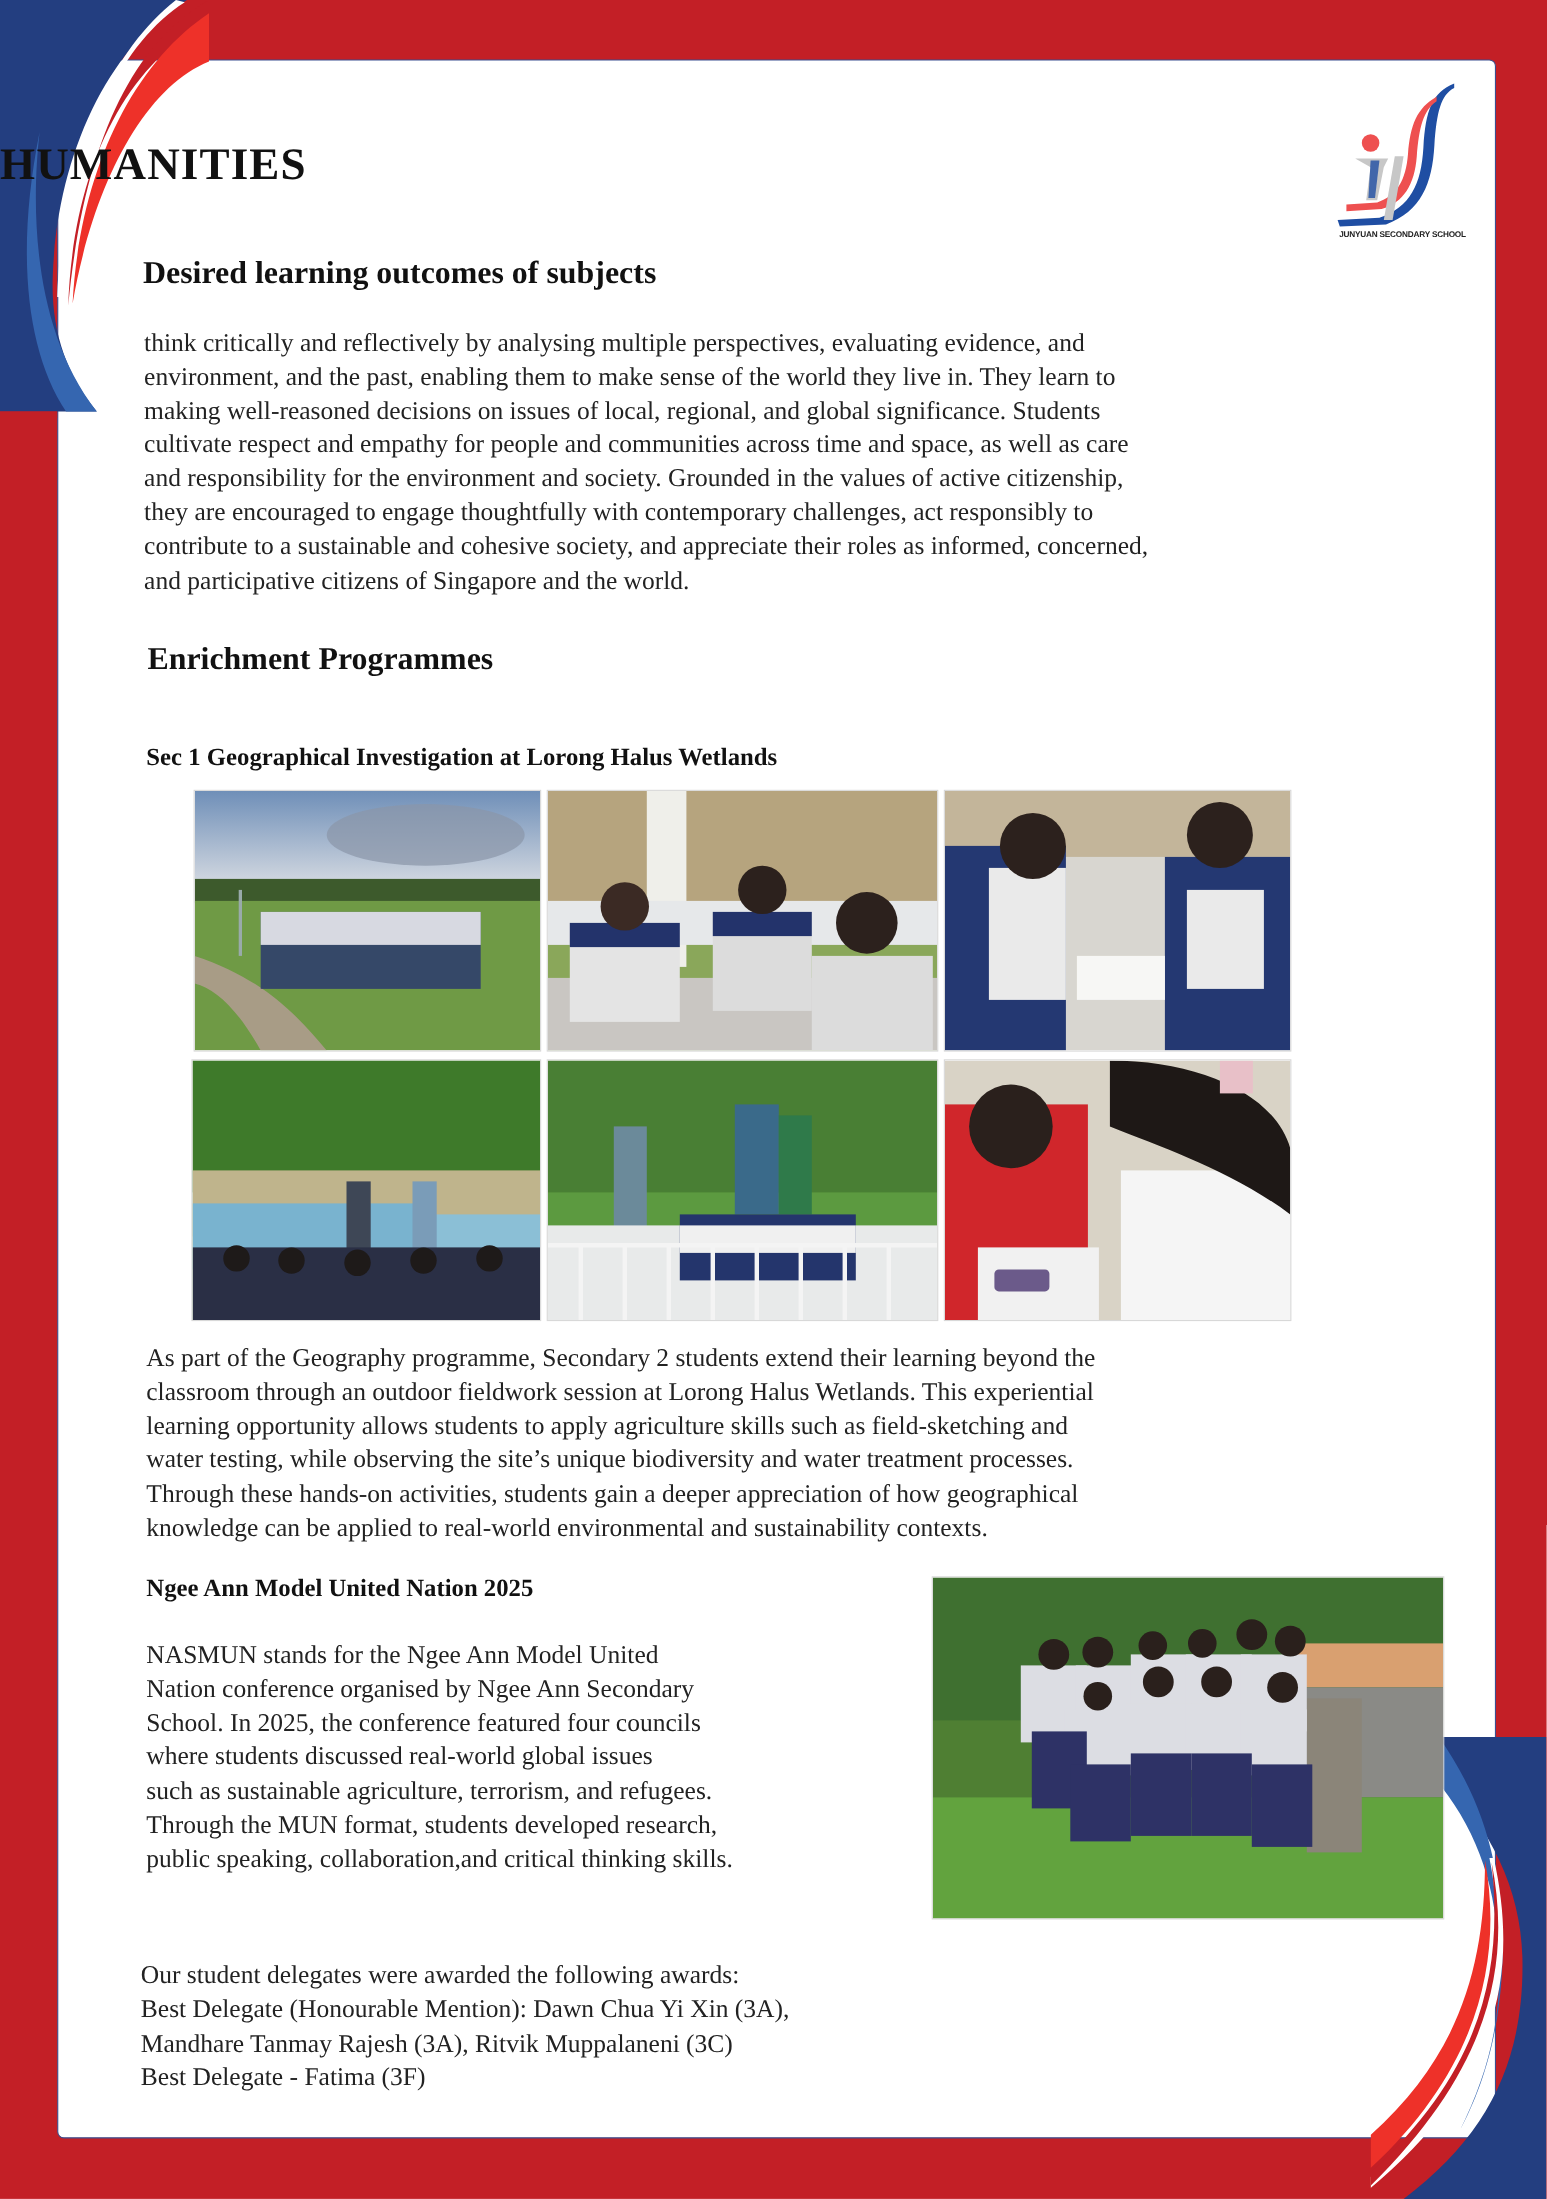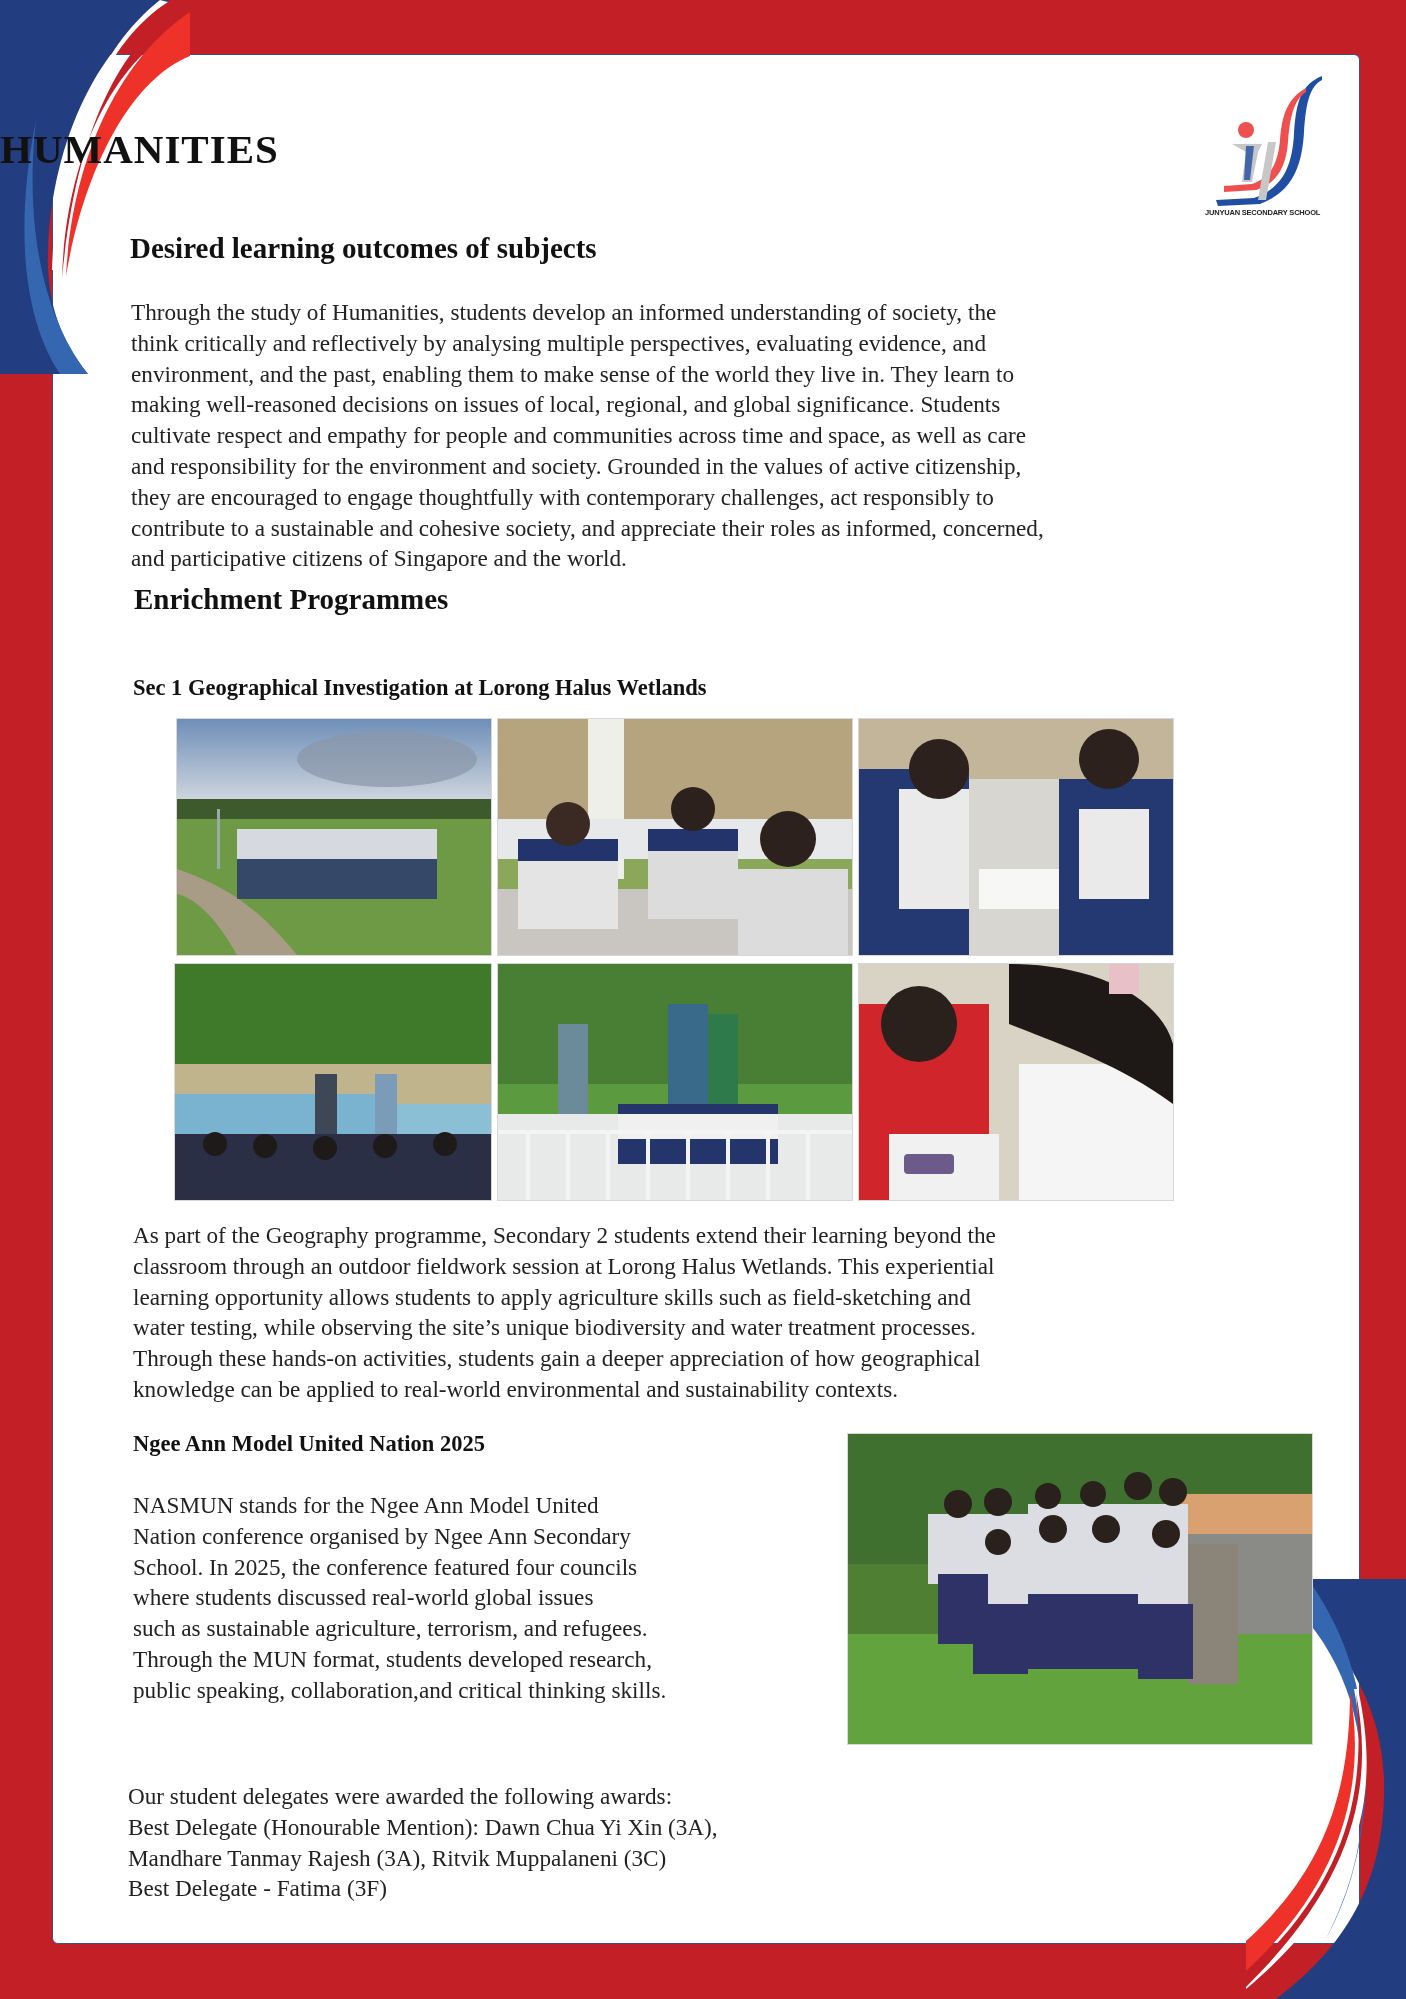--- a/index.html
+++ b/index.html
@@ -16,21 +16,21 @@
   .deco-tl { left: 0; top: 0; width: 200px; height: 380px; }
   .deco-br { right: 0; bottom: 0; width: 160px; height: 420px; }
 
   .title {
     position: absolute; left: 0; width: 1340px; top: 125px; text-align: left;
     font-family: "Liberation Serif", serif; font-weight: bold; font-size: 41px;
     letter-spacing: 1px; color: #111;
   }
   .logo { position: absolute; left: 1210px; top: 72px; width: 130px; height: 150px; }
   .logo-caption {
-    position: absolute; left: 1205px; top: 208px; width: 140px; text-align: left;
+    position: absolute; left: 1205px; top: 208px; width: 140px; text-align: center;
     font-family: "Liberation Sans", sans-serif; font-size: 7.5px; font-weight: bold; color: #222;
     letter-spacing: -0.2px;
   }
 
   .h2 {
     position: absolute; font-family: "Liberation Serif", serif; font-weight: bold;
     font-size: 29px; color: #111;
   }
   .h3 {
     position: absolute; font-family: "Liberation Serif", serif; font-weight: bold;
@@ -77,21 +77,20 @@
   <path d="M96 20 C84 28 80 44 78 70 C76 96 66 112 46 118 L14 120 L14 114 L42 112 C60 106 68 92 70 68 C72 42 78 26 96 16 Z" fill="#ee5050"></path>
   <circle cx="36" cy="58" r="8" fill="#ee5050"></circle>
   <path d="M22 72 H52 L48 80 L42 110 L32 110 L36 80 Z" fill="#c7c7c7"></path>
   <path d="M36 74 L44 74 L40 108 L34 108 Z" fill="#1f4ea3" opacity="0.8"></path>
   <path d="M58 70 H66 L56 128 L48 128 Z" fill="#c7c7c7"></path>
 </svg>
 <div class="logo-caption">JUNYUAN SECONDARY SCHOOL</div>
 
 <div class="h2" style="left:130px; top:232px;">Desired learning outcomes of subjects</div>
 <div class="para" id="outcomes-para" style="left:131px; top:297px;">
-    <span class="ln">Through the study of Humanities, students develop an informed understanding of society, the</span>
     <span class="ln">think critically and reflectively by analysing multiple perspectives, evaluating evidence, and</span>
     <span class="ln">environment, and the past, enabling them to make sense of the world they live in. They learn to</span>
     <span class="ln">making well-reasoned decisions on issues of local, regional, and global significance. Students</span>
     <span class="ln">cultivate respect and empathy for people and communities across time and space, as well as care</span>
     <span class="ln">and responsibility for the environment and society. Grounded in the values of active citizenship,</span>
     <span class="ln">they are encouraged to engage thoughtfully with contemporary challenges, act responsibly to</span>
     <span class="ln">contribute to a sustainable and cohesive society, and appreciate their roles as informed, concerned,</span>
     <span class="ln">and participative citizens of Singapore and the world.</span>
   </div>
 

